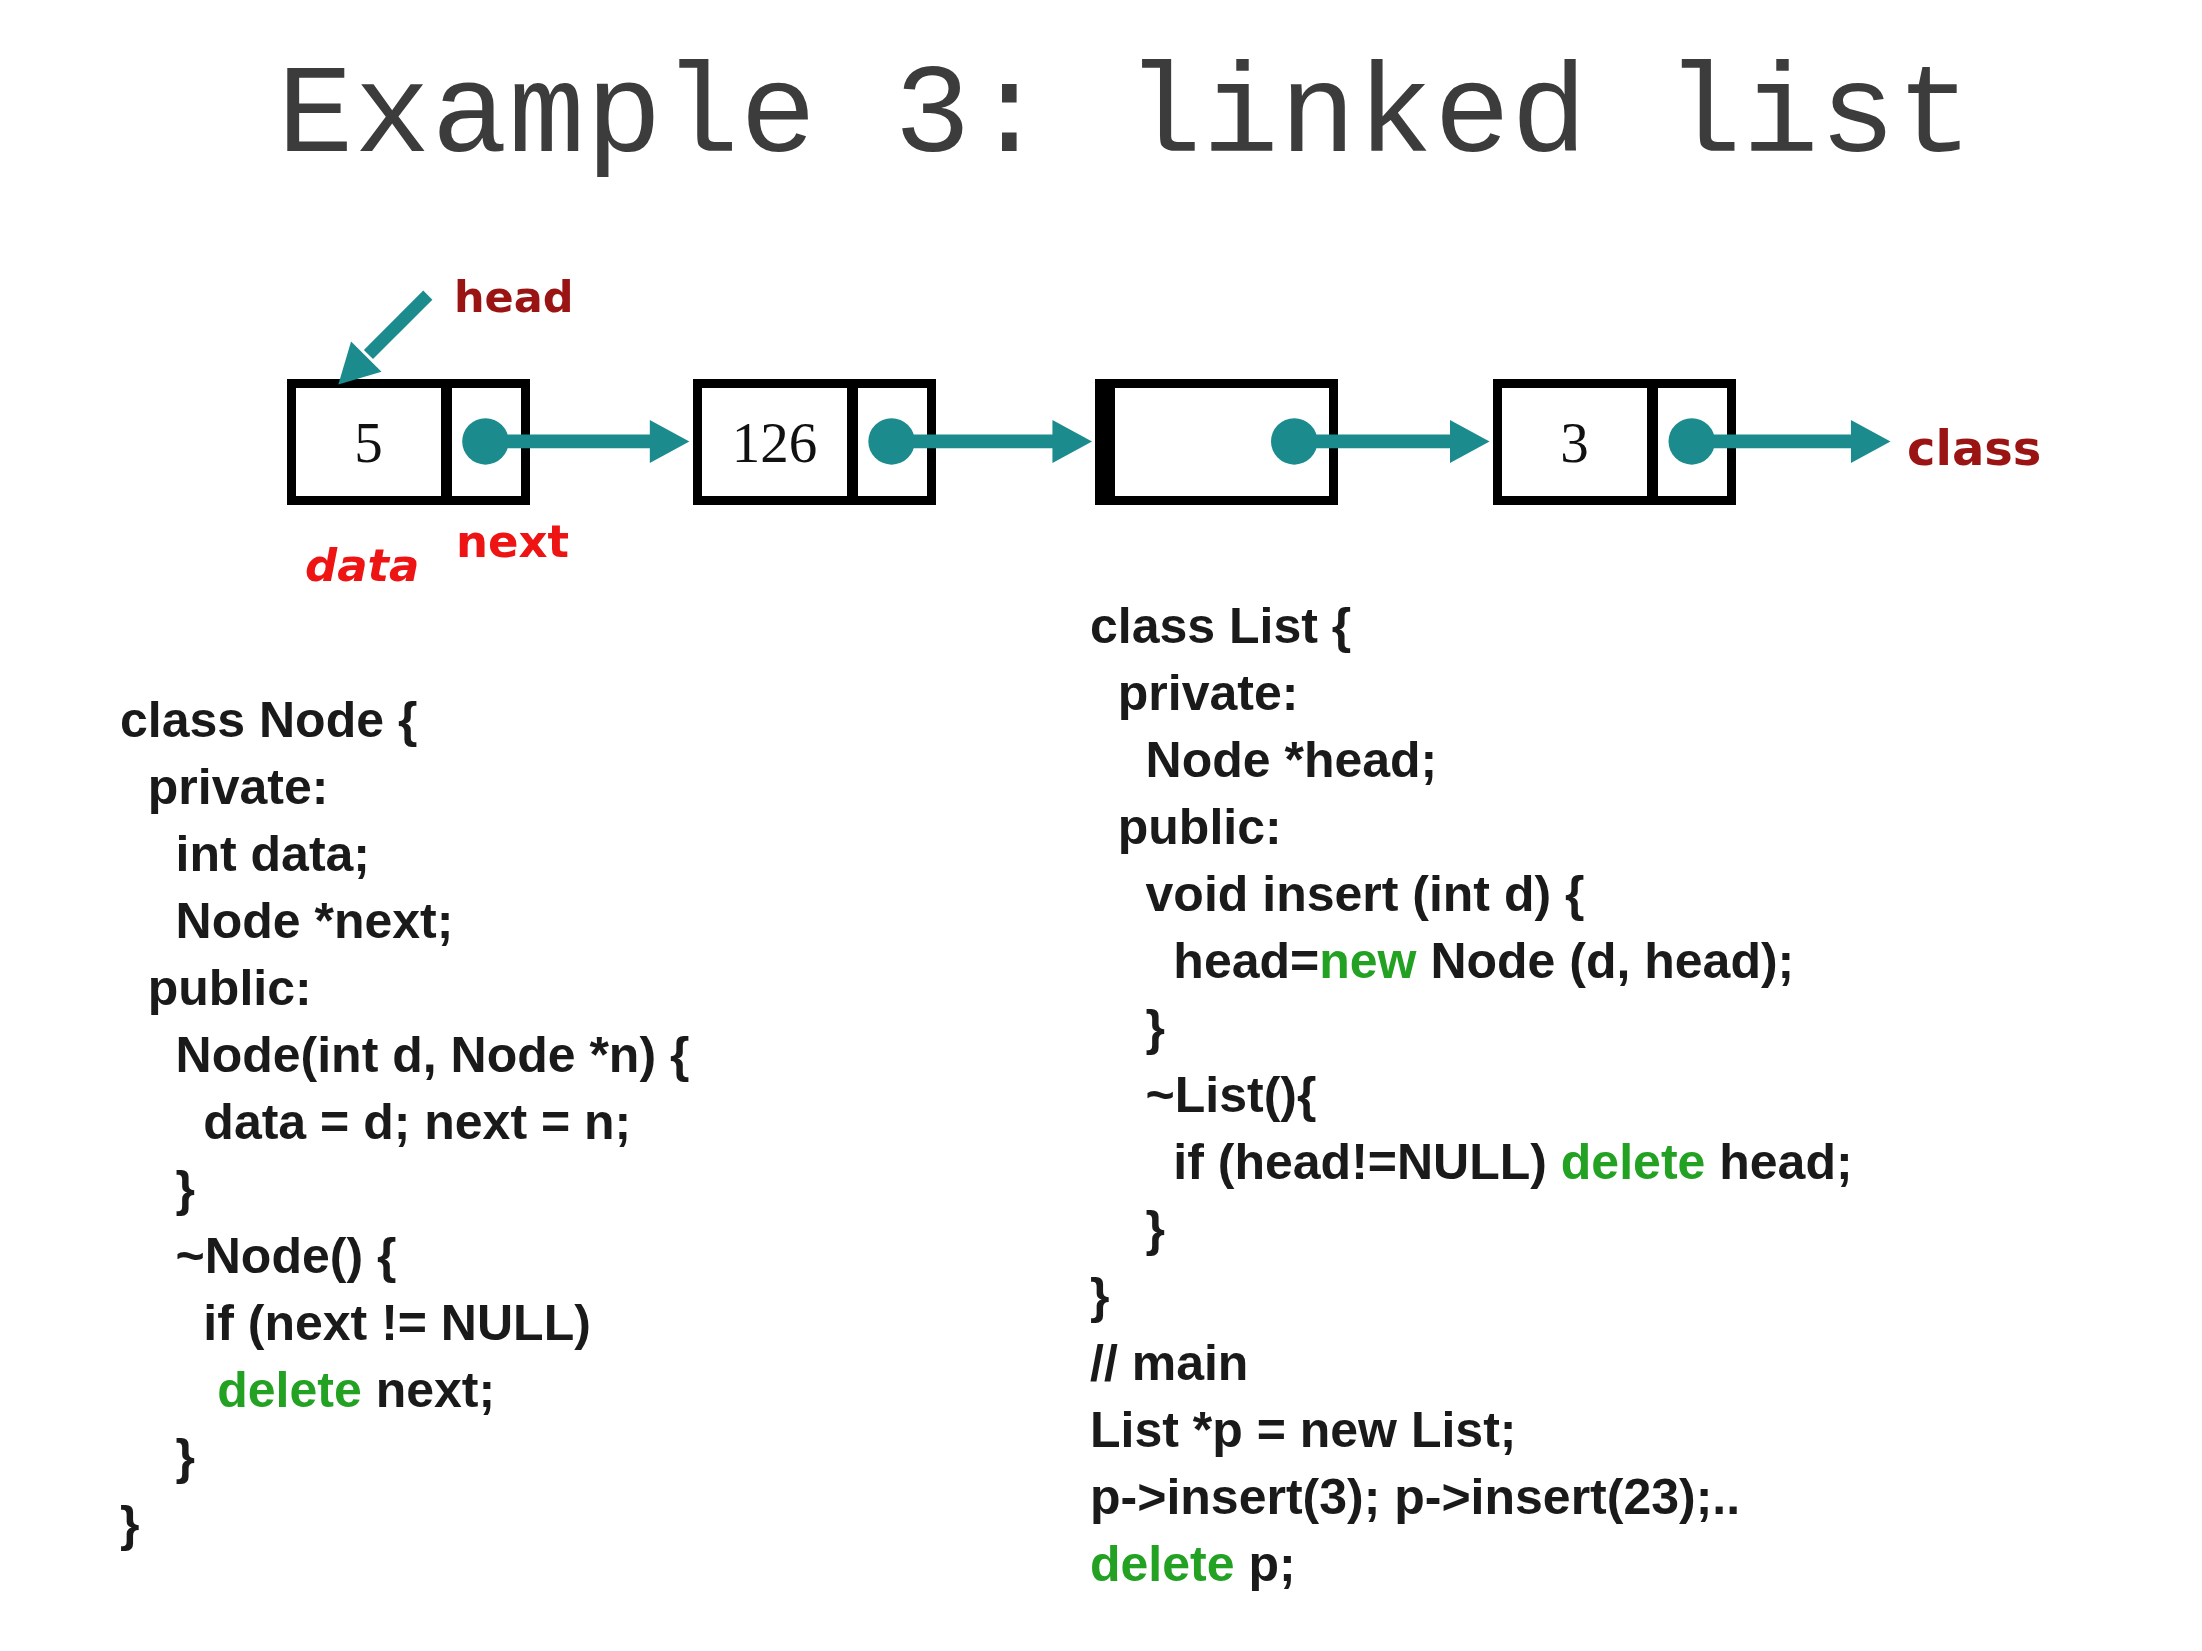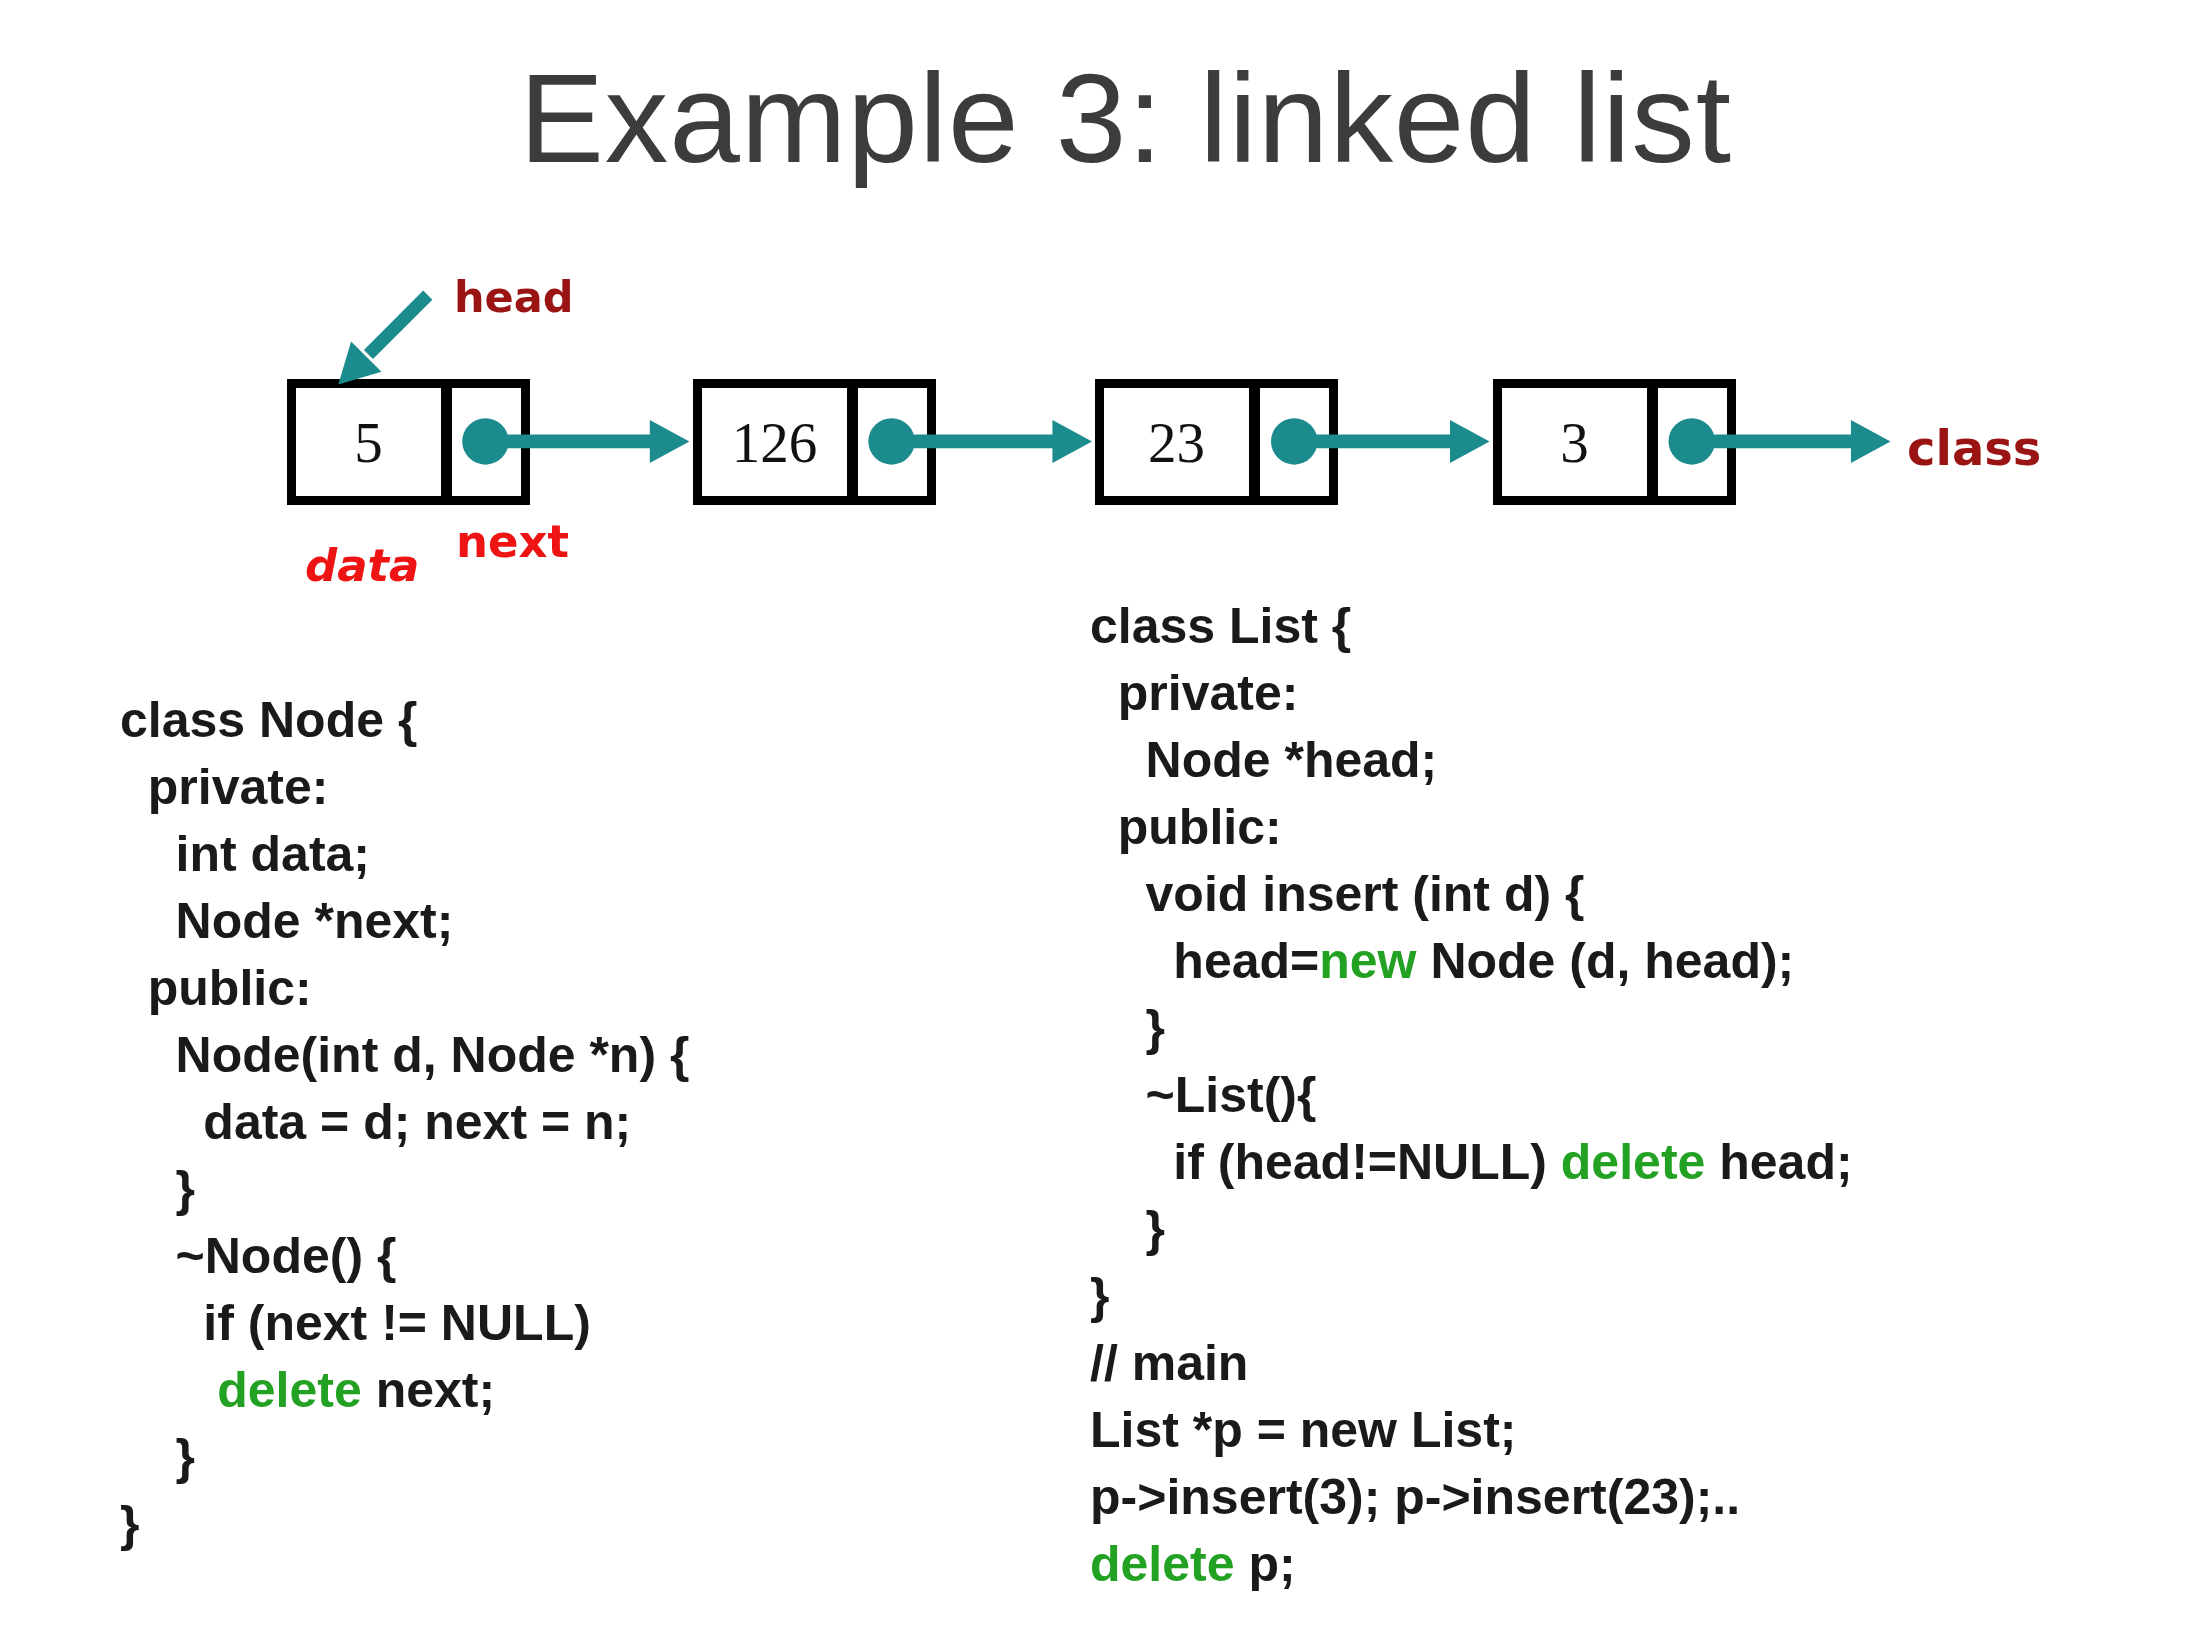--- a/index.html
+++ b/index.html
@@ -10,21 +10,21 @@
     --title-gray:#3c3c3c;
     --code-black:#1a1a1a;
   }
   *{margin:0;padding:0;box-sizing:border-box;}
   html,body{width:2203px;height:1652px;background:#ffffff;overflow:hidden;}
   .slide{position:relative;width:2203px;height:1652px;background:#ffffff;}
 
   .title{
     position:absolute;left:0;right:0;top:45px;
     text-align:center;
-    font-family:Liberation Sans, sans-serif;
+    font-family:Liberation Mono, monospace;
     font-weight:normal;
     font-size:127px;
     letter-spacing:0.9px;
     color:var(--title-gray);
     margin-left:48px;
   }
 
   .diagram-svg{position:absolute;left:0;top:0;width:2203px;height:1652px;pointer-events:none;}
   .arrow-line{stroke:var(--teal);stroke-width:16;}
   .head-arrow-line{stroke:var(--teal);stroke-width:15;}
@@ -79,21 +79,20 @@
       <div class="data-cell">5</div>
       <div class="cell-divider"></div>
       <div class="next-cell"></div>
     </div>
     <div class="node" style="left:693px">
       <div class="data-cell">126</div>
       <div class="cell-divider"></div>
       <div class="next-cell"></div>
     </div>
     <div class="node" style="left:1095px">
-      <div class="data-cell">23</div>
       <div class="cell-divider"></div>
       <div class="next-cell"></div>
     </div>
     <div class="node" style="left:1493px">
       <div class="data-cell">3</div>
       <div class="cell-divider"></div>
       <div class="next-cell"></div>
     </div>
 
     <svg class="diagram-svg" viewBox="0 0 2560 1920">

